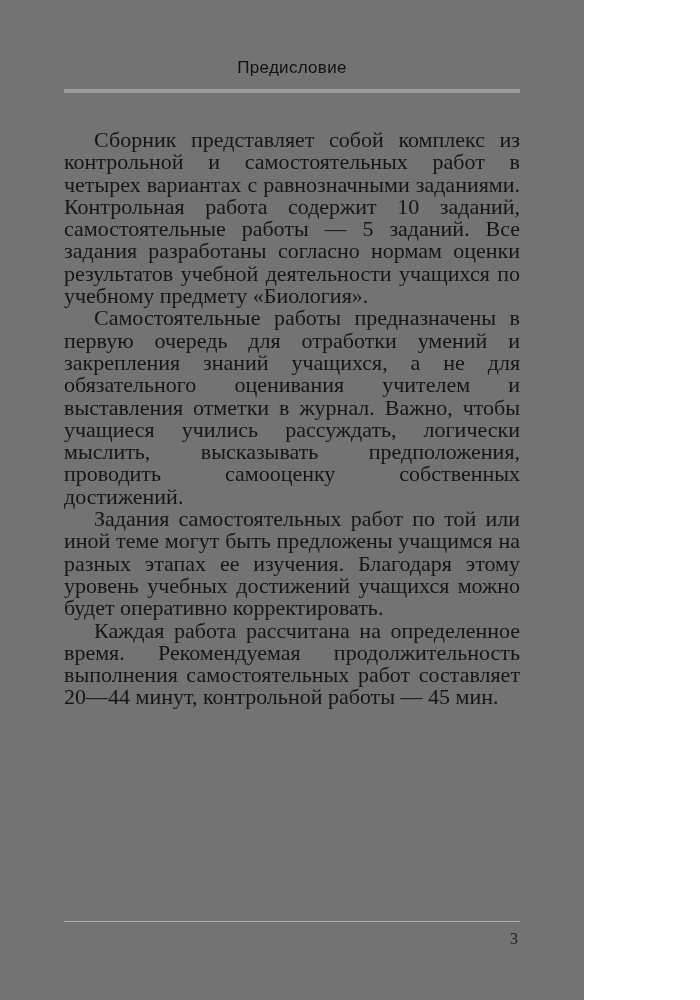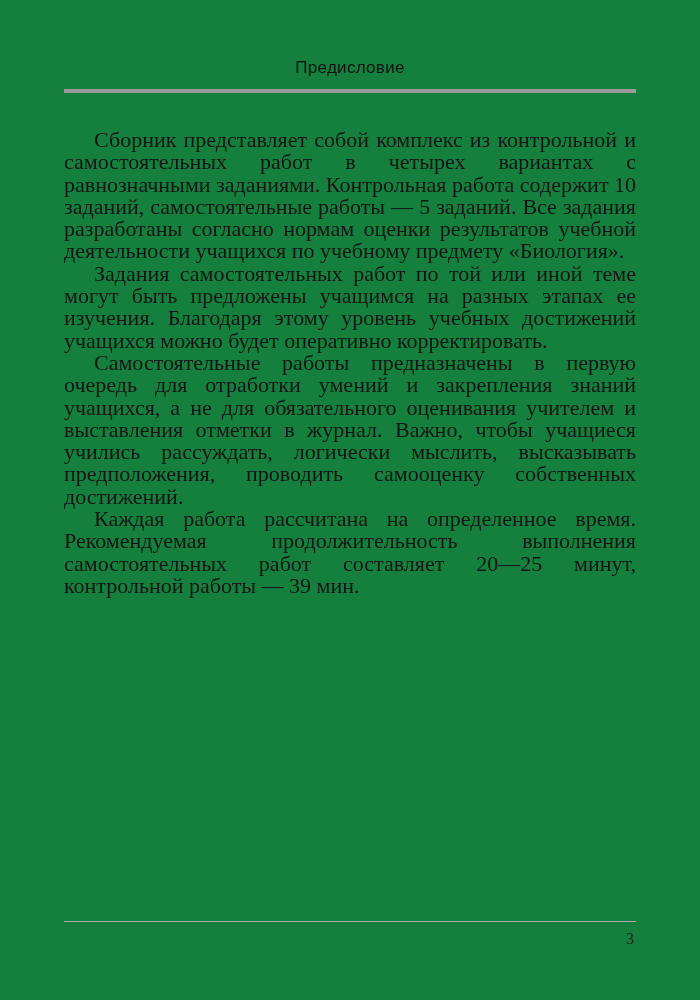--- a/index.html
+++ b/index.html
@@ -10,24 +10,24 @@
     background: #ffffff;
   }
 
   body {
     font-family: "Liberation Serif", serif;
     color: #1c1c1c;
   }
 
   .page {
     position: relative;
-    width: 700px;
+    width: 584px;
     height: 1000px;
     padding: 58px 64px 0 64px;
-    background: #15803d;
+    background: #737373;
   }
 
   .page-header { margin-bottom: 36px; }
 
   .page-title {
     font-family: "Liberation Sans", sans-serif;
     font-weight: 400;
     font-size: 17px;
     text-align: center;
     letter-spacing: 0.3px;
@@ -73,23 +73,23 @@
 
 <div class="page">
 
   <header class="page-header">
     <h1 class="page-title">Предисловие</h1>
     <div class="rule-thick"></div>
   </header>
 
   <main class="body-text">
     <p>Сборник представляет собой комплекс из контрольной и самостоятельных работ в четырех вариантах с равнозначными заданиями. Контрольная работа содержит 10 заданий, самостоятельные работы — 5 заданий. Все задания разработаны согласно нормам оценки результатов учебной деятельности учащихся по учебному предмету «Биология».</p>
+    <p>Самостоятельные работы предназначены в первую очередь для отработки умений и закрепления знаний учащихся, а не для обязательного оценивания учителем и выставления отметки в журнал. Важно, чтобы учащиеся учились рассуждать, логически мыслить, высказывать предположения, проводить самооценку собственных достижений.</p>
     <p>Задания самостоятельных работ по той или иной теме могут быть предложены учащимся на разных этапах ее изучения. Благодаря этому уровень учебных достижений учащихся можно будет оперативно корректировать.</p>
-    <p>Самостоятельные работы предназначены в первую очередь для отработки умений и закрепления знаний учащихся, а не для обязательного оценивания учителем и выставления отметки в журнал. Важно, чтобы учащиеся учились рассуждать, логически мыслить, высказывать предположения, проводить самооценку собственных достижений.</p>
-    <p>Каждая работа рассчитана на определенное время. Рекомендуемая продолжительность выполнения самостоятельных работ составляет 20—25 минут, контрольной работы — 39 мин.</p>
+    <p>Каждая работа рассчитана на определенное время. Рекомендуемая продолжительность выполнения самостоятельных работ составляет 20—44 минут, контрольной работы — 45 мин.</p>
   </main>
 
   <footer class="page-footer">
     <div class="rule-thin"></div>
     <div class="page-number">3</div>
   </footer>
 
 </div>
 
 </body></html>

